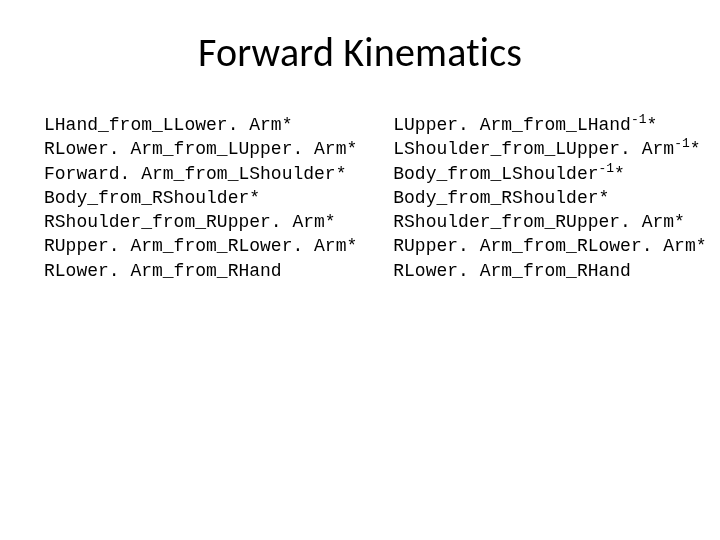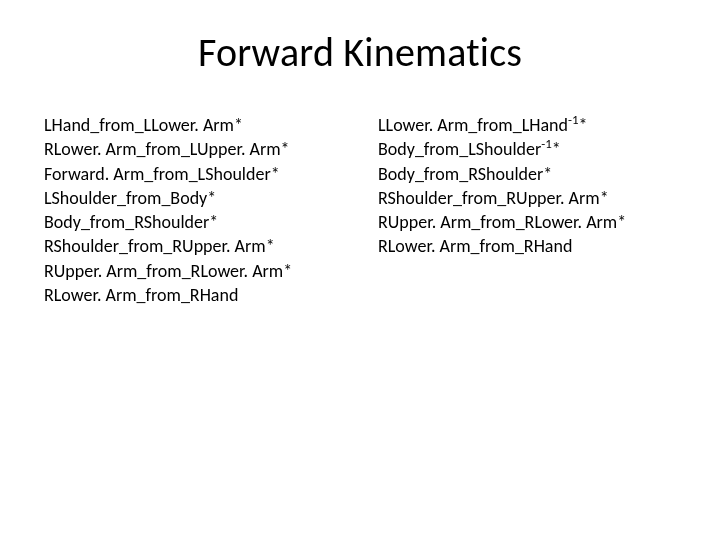--- a/index.html
+++ b/index.html
@@ -21,20 +21,21 @@
     text-align: center;
     font-size: 40px;
     font-weight: 400;
     margin: 0 0 36px 0;
     letter-spacing: 0.2px;
   }
   .columns {
     display: flex;
     flex-direction: row;
     gap: 36px;
+    font-family: Liberation Mono, monospace;
   }
   .col {
     flex: 1;
     font-size: 18px;
     line-height: 1.35;
   }
   .row {
     white-space: nowrap;
   }
   .sup {
@@ -46,28 +47,28 @@
 </head>
 <body>
 
 <div class="slide">
   <h1 class="title">Forward Kinematics</h1>
   <div class="columns">
     <div class="col" id="col-left">
         <div class="row"><span>LHand_from_LLower. Arm*</span></div>
         <div class="row"><span>RLower. Arm_from_LUpper. Arm*</span></div>
         <div class="row"><span>Forward. Arm_from_LShoulder*</span></div>
-        <div class="row"><span>LShoulder_from_Body*</span></div>
         <div class="row"><span>Body_from_RShoulder*</span></div>
         <div class="row"><span>RShoulder_from_RUpper. Arm*</span></div>
         <div class="row"><span>RUpper. Arm_from_RLower. Arm*</span></div>
         <div class="row"><span>RLower. Arm_from_RHand</span></div>
       </div>
     <div class="col" id="col-right">
-        <div class="row"><span>LLower. Arm_from_LHand</span><span class="sup">-1</span><span>*</span></div>
+        <div class="row"><span>LUpper. Arm_from_LHand</span><span class="sup">-1</span><span>*</span></div>
+        <div class="row"><span>LShoulder_from_LUpper. Arm</span><span class="sup">-1</span><span>*</span></div>
         <div class="row"><span>Body_from_LShoulder</span><span class="sup">-1</span><span>*</span></div>
         <div class="row"><span>Body_from_RShoulder*</span></div>
         <div class="row"><span>RShoulder_from_RUpper. Arm*</span></div>
         <div class="row"><span>RUpper. Arm_from_RLower. Arm*</span></div>
         <div class="row"><span>RLower. Arm_from_RHand</span></div>
       </div>
   </div>
 </div>
 
 </body></html>

